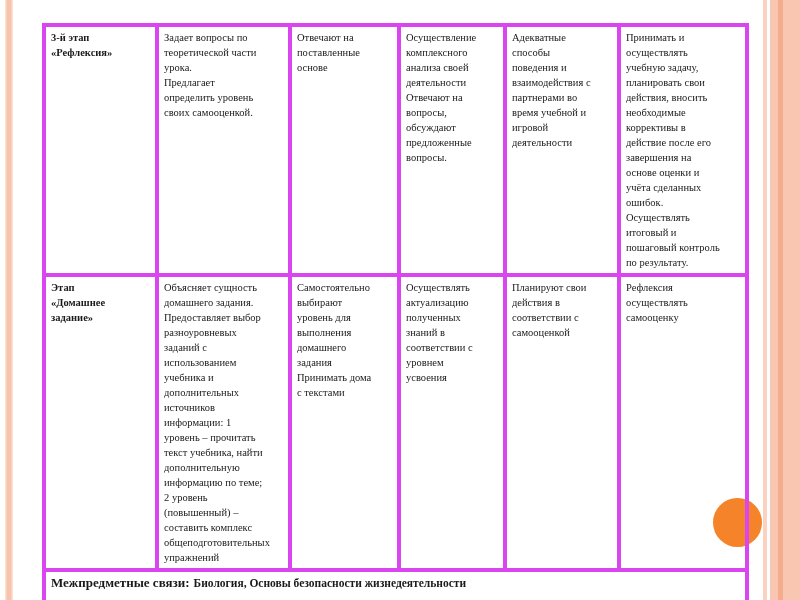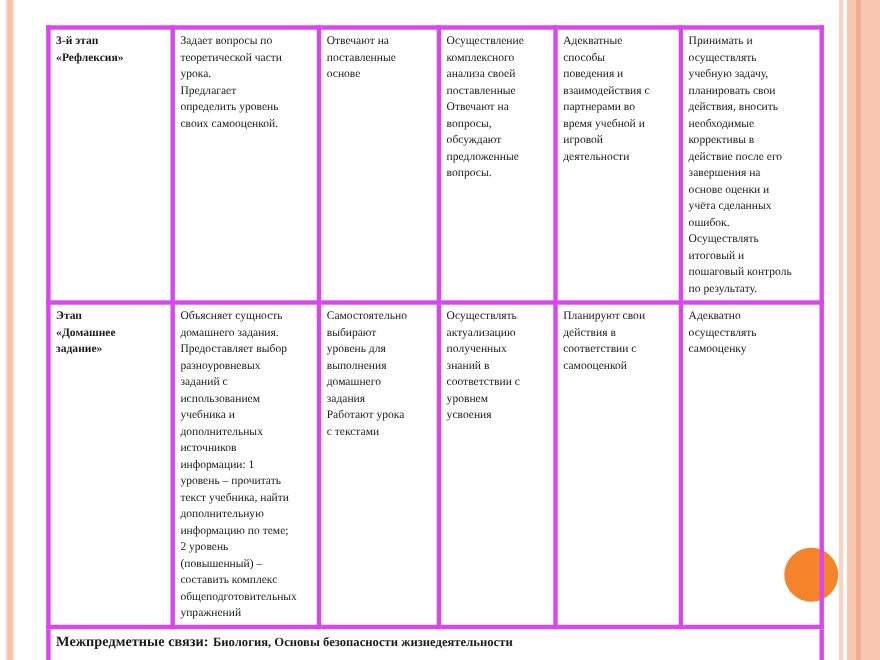--- a/index.html
+++ b/index.html
@@ -65,34 +65,34 @@
       <col style="width:114px">
       <col style="width:128px">
     </colgroup>
     <tbody>
       <tr class="row-1">
         <td class="stage">3-й этап
 «Рефлексия»</td>
         <td class="teacher">Задает вопросы по теоретической части урока.
 Предлагает определить уровень своих самооценкой.</td>
         <td>Отвечают на поставленные основе</td>
-        <td>Осуществление комплексного анализа своей поставленные
+        <td>Осуществление комплексного анализа своей деятельности
 Отвечают на вопросы, обсуждают предложенные вопросы.</td>
         <td>Адекватные способы поведения и взаимодействия с партнерами во время учебной и игровой деятельности</td>
         <td>Принимать и осуществлять учебную задачу, планировать свои действия, вносить необходимые коррективы в действие после его завершения на основе оценки и учёта сделанных ошибок.
 Осуществлять итоговый и пошаговый контроль по результату.</td>
       </tr>
       <tr class="row-2">
         <td class="stage">Этап «Домашнее задание»</td>
         <td class="teacher">Объясняет сущность домашнего задания. Предоставляет выбор разноуровневых заданий с использованием учебника и дополнительных источников информации: 1 уровень – прочитать текст учебника, найти дополнительную информацию по теме;  2 уровень (повышенный) – составить комплекс общеподготовительных упражнений</td>
         <td>Самостоятельно выбирают уровень для выполнения домашнего задания
-Работают урока с текстами</td>
+Принимать дома с текстами</td>
         <td>Осуществлять актуализацию полученных знаний в соответствии с уровнем усвоения</td>
         <td>Планируют свои действия в соответствии с самооценкой</td>
-        <td>Адекватно осуществлять самооценку</td>
+        <td>Рефлексия осуществлять самооценку</td>
       </tr>
       <tr class="row-footer">
         <td class="footer-cell" colspan="6"><span class="footer-label">Межпредметные связи:</span><span class="footer-value">Биология, Основы безопасности жизнедеятельности</span></td>
       </tr>
     </tbody>
   </table>
 
 </div>
 
 </body></html>

